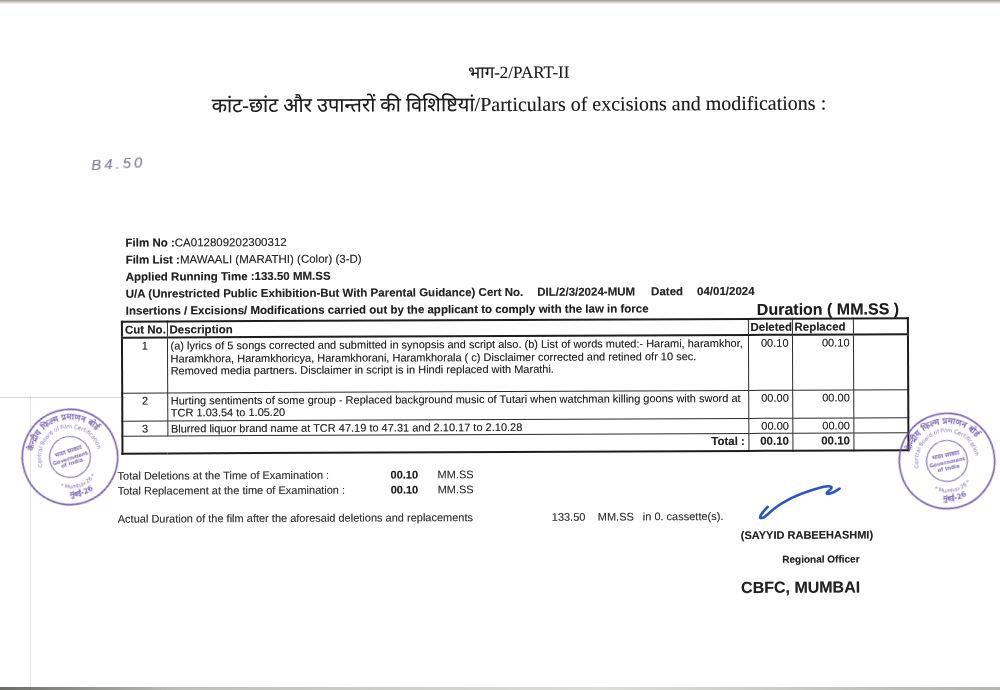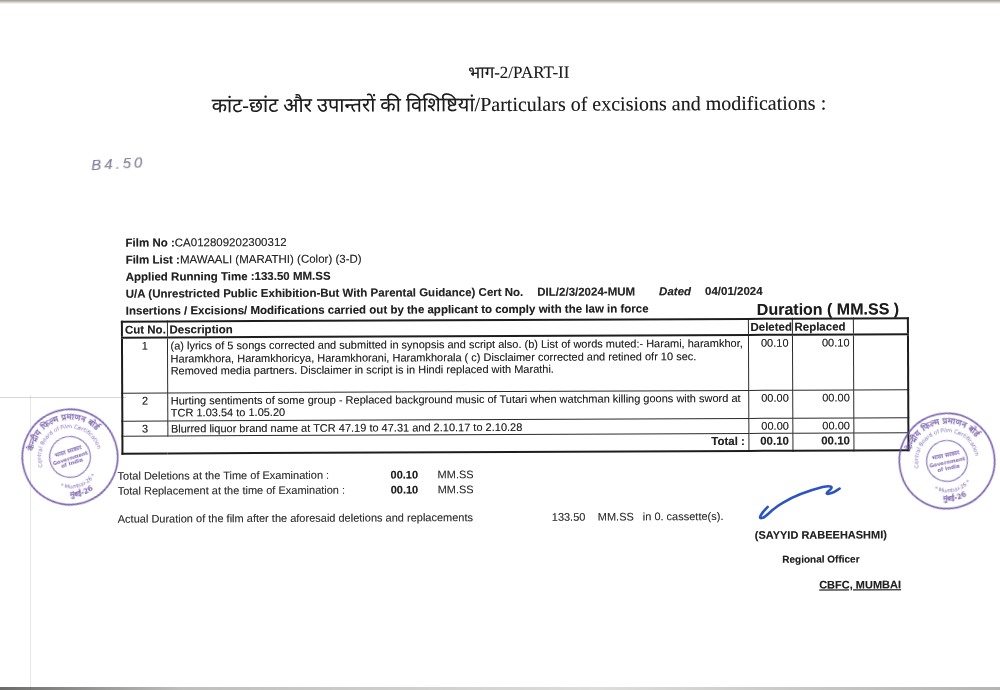--- a/index.html
+++ b/index.html
@@ -23,21 +23,21 @@
   .title2{position:absolute;left:0;top:90px;width:1040px;text-align:center;
     font-family:"Liberation Serif",serif;font-size:20px;color:#1c1c1c;}
 
   .handwritten{position:absolute;left:92px;top:153px;font-size:15px;font-style:italic;
     letter-spacing:3px;color:rgba(105,95,150,0.55);filter:blur(0.6px);transform:rotate(-3deg);}
 
   .film{position:absolute;left:126px;top:233px;font-size:11.5px;line-height:17px;color:#262626;}
   .film .lbl{font-weight:bold;color:#1f1f1f;}
   .film .val{margin-left:0;}
   .film .bold{font-weight:bold;}
-  .film .gap14{margin-left:14px;} .film .gap18{margin-left:24px;font-style:italic;}
+  .film .gap14{margin-left:14px;} .film .gap18{margin-left:16px;}
 
   .caption{position:absolute;left:126px;top:303px;font-size:11.5px;font-weight:bold;color:#1f1f1f;}
   .duration-hdr{position:absolute;left:757px;top:302px;font-size:16px;font-weight:bold;color:#1b1b1b;}
 
   table.cuts{position:absolute;left:121px;top:319px;border-collapse:collapse;table-layout:fixed;
     width:786px;font-size:11px;color:#222;}
   table.cuts td,table.cuts th{border:1px solid #2a2a2a;padding:1px 3px;vertical-align:top;overflow:hidden;}
   table.cuts{border:2px solid #1d1d1d;}
   table.cuts th{font-size:11.5px;text-align:left;padding:1px 2px;border-bottom:2px solid #1d1d1d;white-space:nowrap;}
   .col-cut{width:45px;} .col-desc{width:581px;} .col-del{width:44px;} .col-rep{width:61px;} .col-x{width:55px;}
@@ -48,23 +48,23 @@
   tr.total td{font-weight:bold;font-size:11.5px;}
   td.total-lbl{text-align:right;padding-right:4px;}
 
   .summary{position:absolute;left:0;top:0;font-size:11px;color:#333;}
   .summary span{position:absolute;white-space:nowrap;}
   .s-lbl1{left:117px;top:468px;} .s-val1{left:390px;top:468px;font-weight:bold;color:#1d1d1d;} .s-unit1{left:437px;top:468px;}
   .s-lbl2{left:117px;top:483px;} .s-val2{left:390px;top:483px;font-weight:bold;color:#1d1d1d;} .s-unit2{left:437px;top:483px;}
   .s-lbl3{left:117px;top:511px;} .s-val3{left:551px;top:511px;} .s-unit3{left:597px;top:511px;} .s-cass{left:642px;top:511px;}
 
   .signature-svg{position:absolute;left:754px;top:481px;}
-  .sig-name{position:absolute;left:740px;top:530px;width:160px;text-align:center;font-weight:bold;font-size:11px;color:#222;}
+  .sig-name{position:absolute;left:740px;top:530px;width:160px;text-align:left;font-weight:bold;font-size:11px;color:#222;}
   .sig-role{position:absolute;left:740px;top:555px;width:160px;text-align:center;font-weight:bold;font-size:10px;color:#222;}
-  .sig-office{position:absolute;left:740px;top:580px;width:160px;text-align:right;font-weight:bold;font-size:11px;color:#222;text-decoration:underline;}
+  .sig-office{position:absolute;left:740px;top:580px;width:160px;text-align:left;font-weight:bold;font-size:16px;color:#222;}
 
   .stamp{position:absolute;width:102px;height:102px;filter:blur(0.35px);opacity:0.88;}
   .stamp-left{left:19px;top:406px;transform:rotate(-18deg);}
   .stamp-right{left:896px;top:410px;transform:rotate(-12deg);}
   .stamp svg{width:102px;height:102px;font-family:"DejaVu Sans",sans-serif;}
 </style>
 </head>
 <body>
 
 <div class="page">

